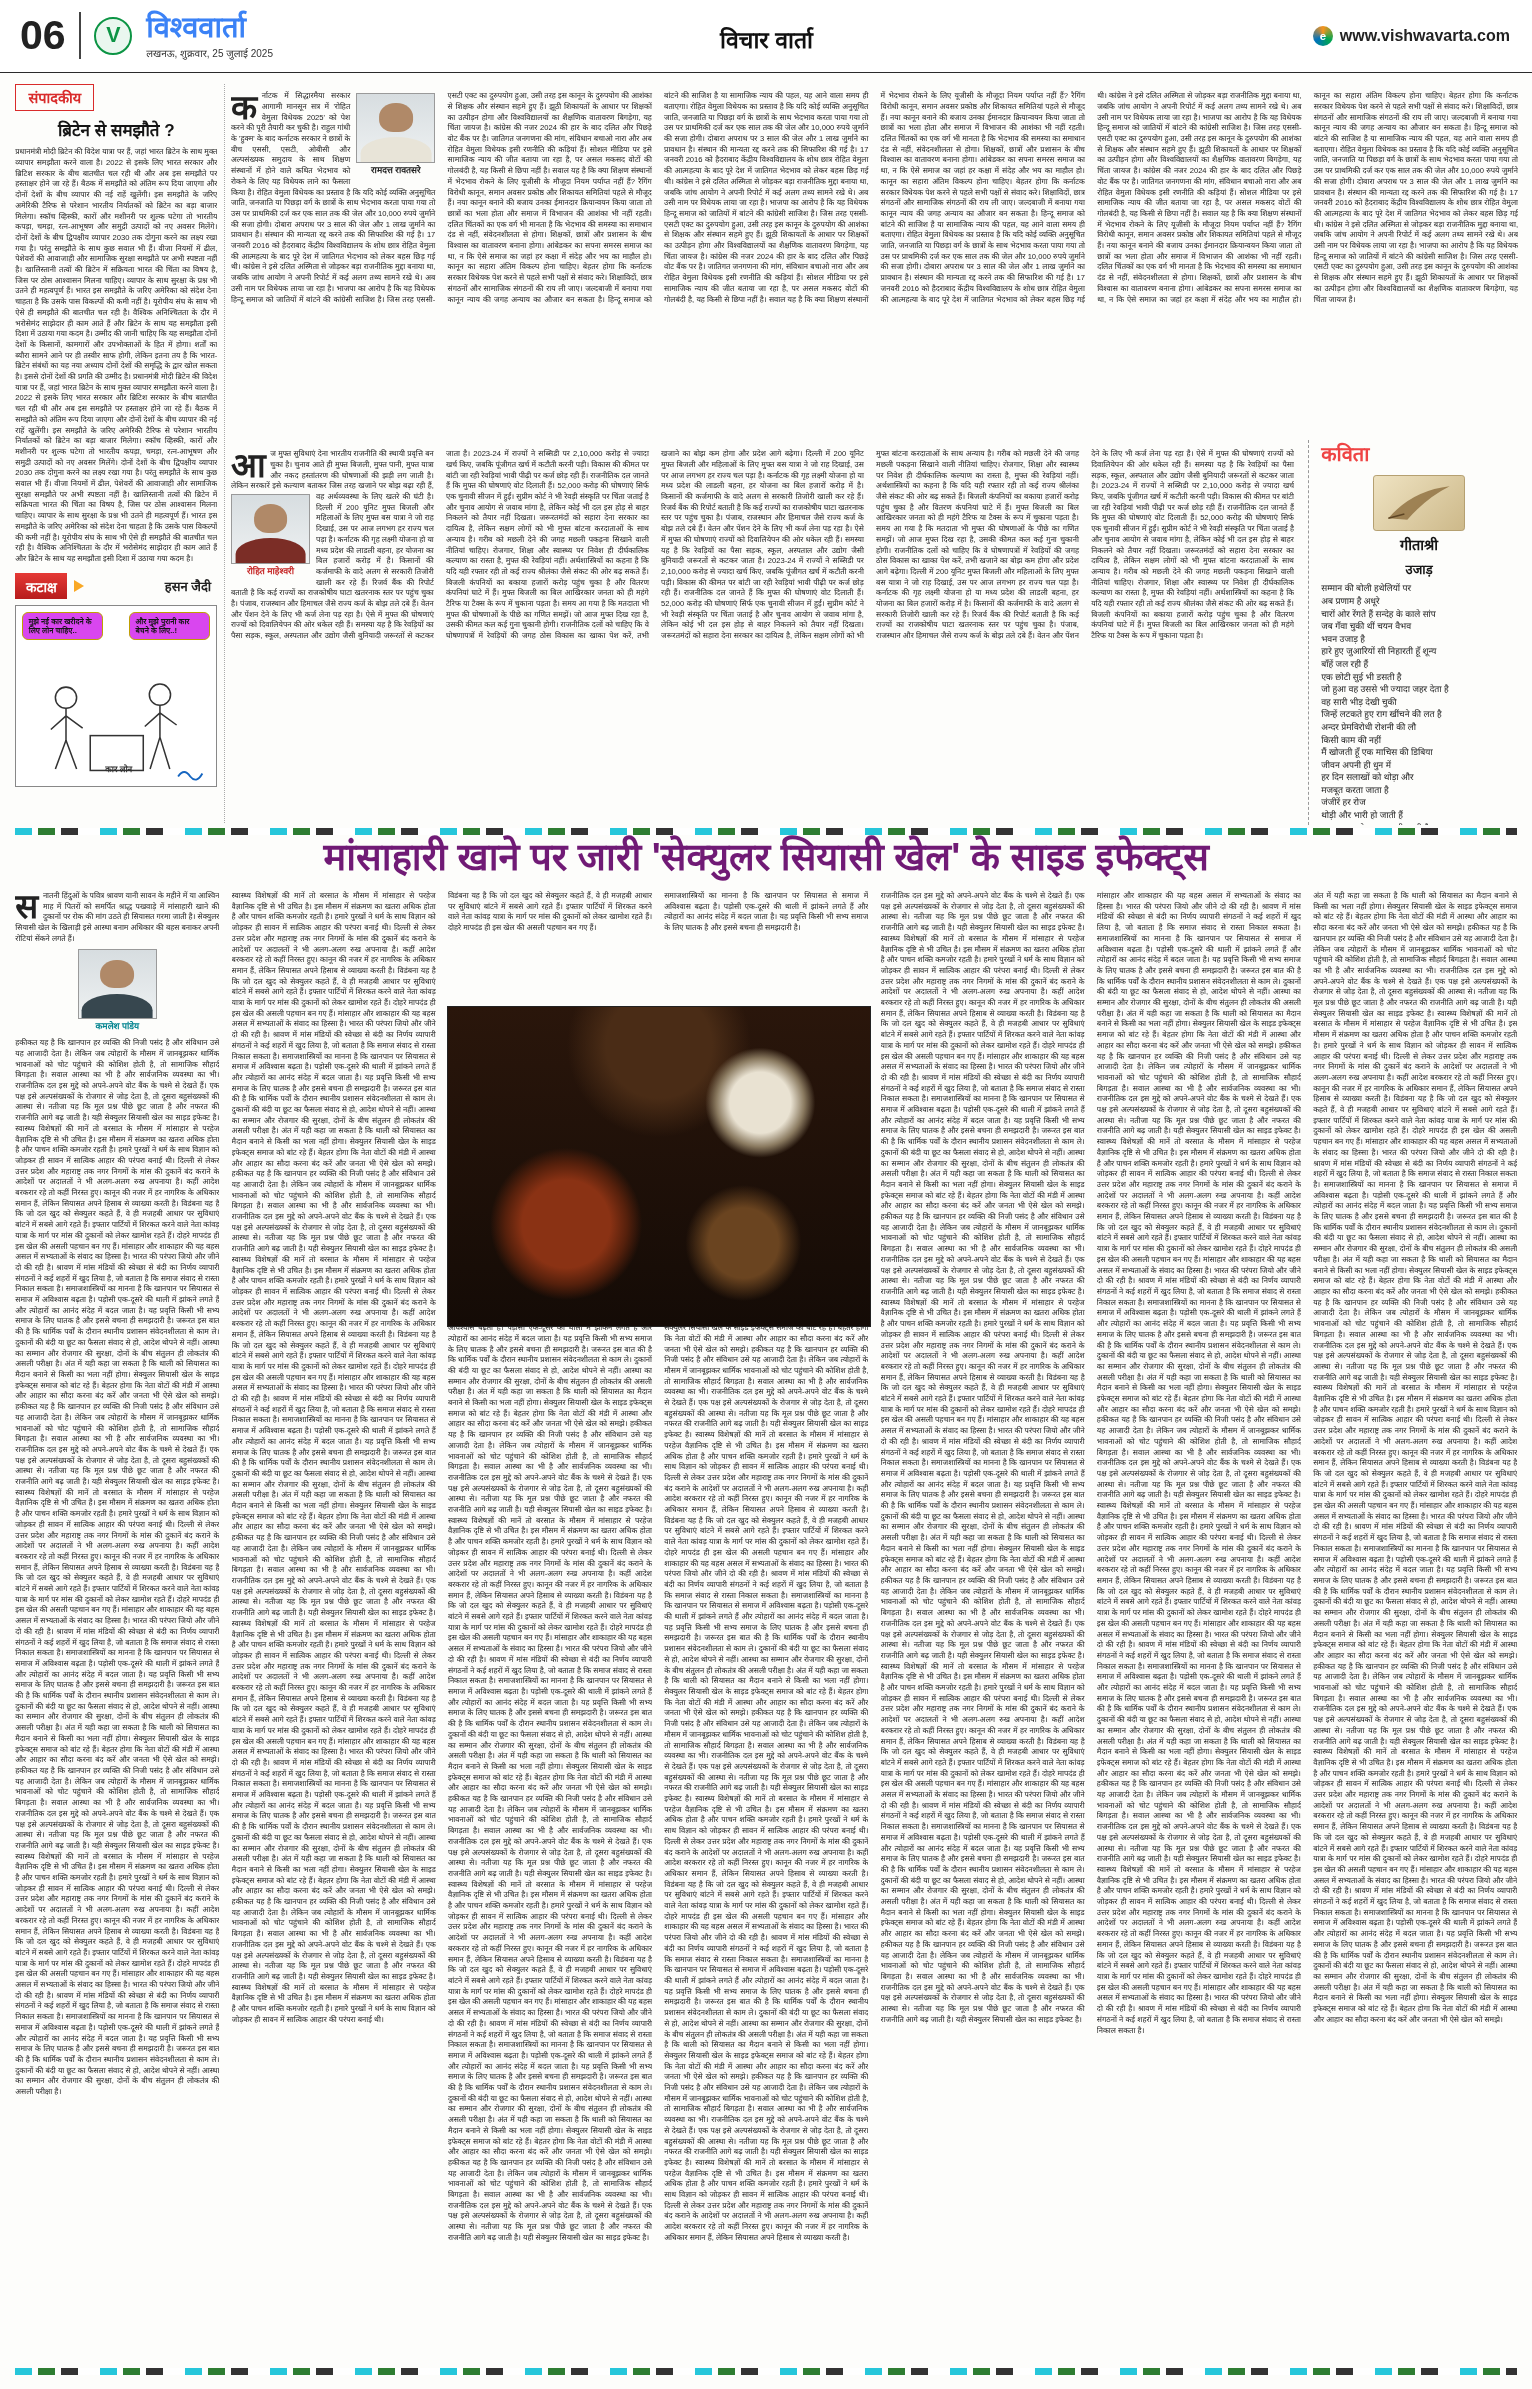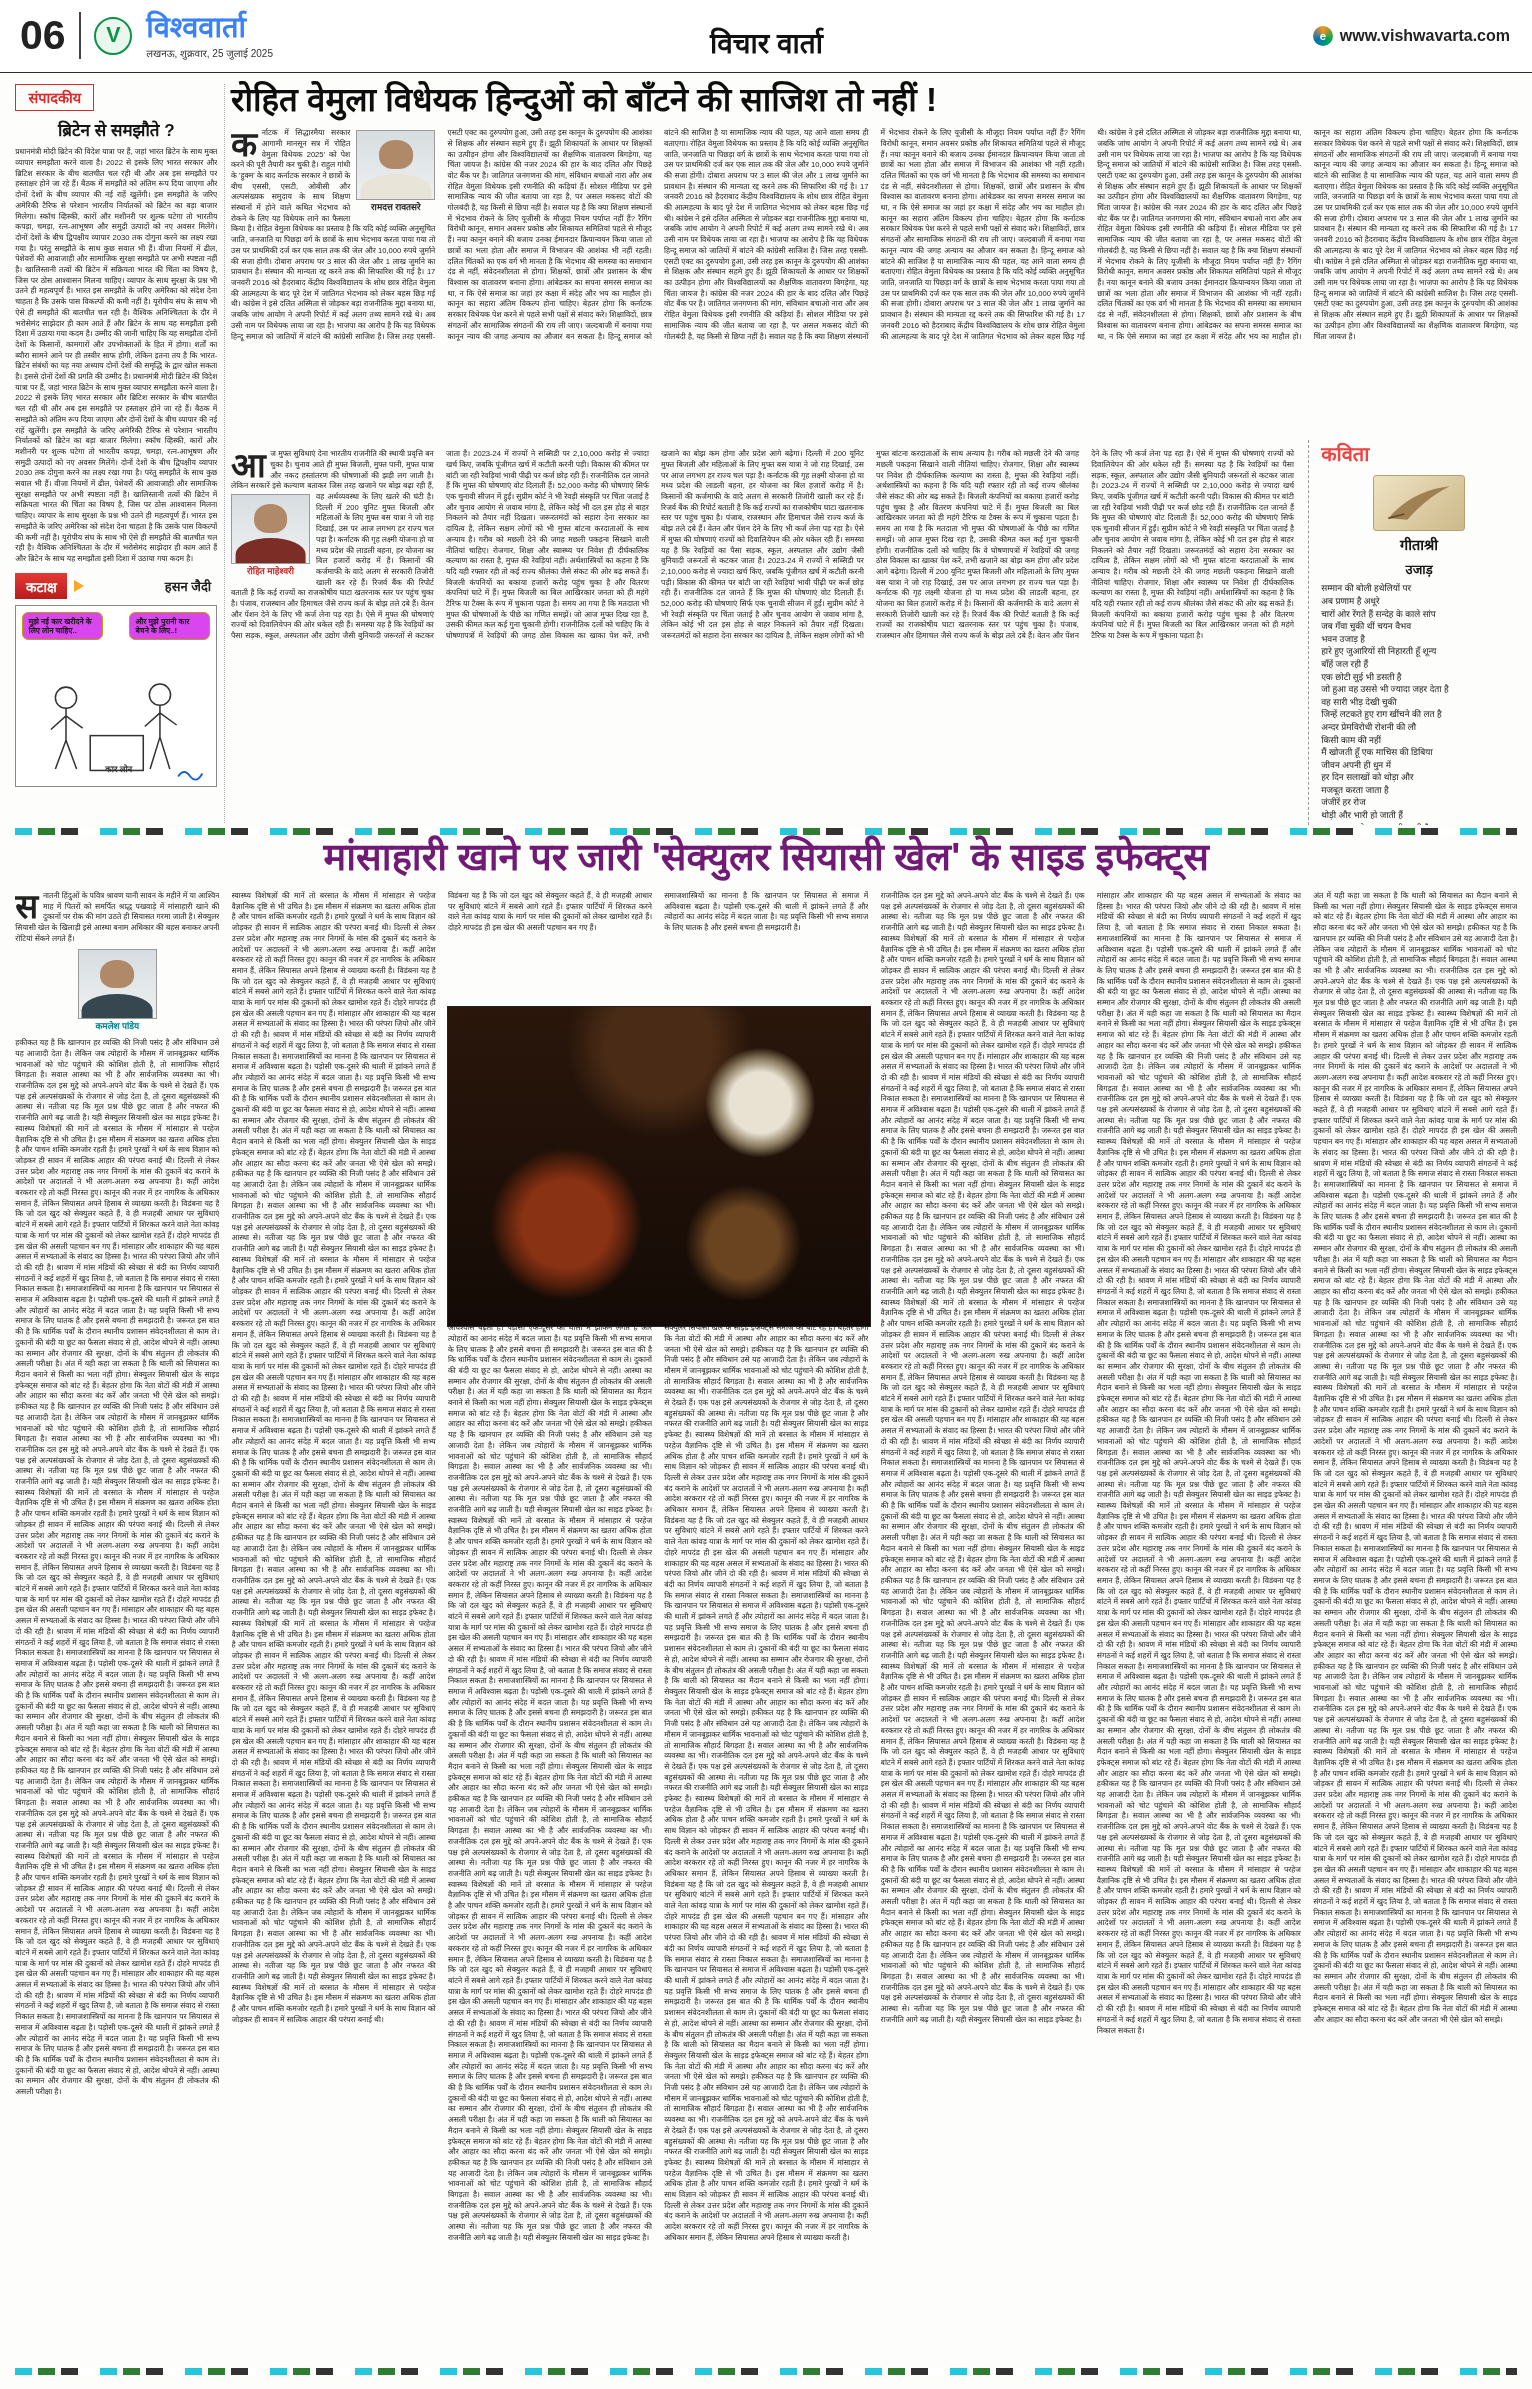--- a/index.html
+++ b/index.html
@@ -13,21 +13,21 @@
   .hdr-left { position:absolute; left:20px; top:12.2px; display:flex; align-items:center; gap:13.7px; }
   .pgnum { font-size:41px; font-weight:bold; color:#222; line-height:1; }
   .vline { width:1.5px; height:47px; background:#444; }
   .logo { width:38px; height:38px; border-radius:50%; border:2.3px solid #0c9444; background:#eaf7ef;
           display:flex; align-items:center; justify-content:center; color:#0c9444;
           font-weight:bold; font-size:21.4px; }
   .mast { display:flex; flex-direction:column; }
   .paper { color:#3b82f6; font-size:29px; font-weight:bold; line-height:1.05; }
   .dateline { font-size:10px; color:#333; margin-top:3.1px; }
   .section-title { position:absolute; left:50%; top:23px; transform:translateX(-50%);
-                   font-size:28px; font-weight:bold; color:#111; }
+                   font-size:23px; font-weight:bold; color:#111; }
   .web { position:absolute; right:23px; top:26px; display:flex; align-items:center; gap:6.9px;
          font-size:16px; font-weight:bold; color:#222; }
   .globe { width:20px; height:20px; border-radius:50%;
            background:conic-gradient(#f7941d,#00a651,#0072bc,#f7941d);
            color:#fff; display:flex; align-items:center; justify-content:center;
            font-size:11.5px; font-weight:bold; }
 
   
   .btxt { font-size:7.6px; line-height:10.7px; text-align:justify; color:#1b1b1b; }
   .dropcap { float:left; font-size:34px; line-height:29px; font-weight:bold; padding:1.5px 4.6px 0 0; color:#222; }
@@ -154,21 +154,20 @@
         <path d="M214 148 q8 -12 16 0 q8 10 16 -4" stroke="#1565c0" stroke-width="2.5"></path>
       </g>
     </svg>
     <div class="desk-sign">कार लोन</div>
   </div>
 </div>
 
 <div class="vrule"></div>
 
 <div class="main-art">
-  <div class="main-head">रोहित वेमुला विधेयक हिन्दुओं को बाँटने की साजिश तो नहीं !</div>
   <div class="main-body btxt">
     <figure class="auth">
       <div class="headshot m1"></div>
       <figcaption>रामदत्त रावतसरे</figcaption>
     </figure>
     <span class="dropcap">क</span><span>र्नाटक में सिद्धारमैया सरकार आगामी मानसून सत्र में 'रोहित वेमुला विधेयक 2025' को पेश करने की पूरी तैयारी कर चुकी है। राहुल गांधी के 'हुक्म' के बाद कर्नाटक सरकार ने छात्रों के बीच एससी, एसटी, ओबीसी और अल्पसंख्यक समुदाय के साथ शिक्षण संस्थानों में होने वाले कथित भेदभाव को रोकने के लिए यह विधेयक लाने का फैसला किया है।</span>
     <span>रोहित वेमुला विधेयक का प्रस्ताव है कि यदि कोई व्यक्ति अनुसूचित जाति, जनजाति या पिछड़ा वर्ग के छात्रों के साथ भेदभाव करता पाया गया तो उस पर प्राथमिकी दर्ज कर एक साल तक की जेल और 10,000 रुपये जुर्माने की सजा होगी। दोबारा अपराध पर 3 साल की जेल और 1 लाख जुर्माने का प्रावधान है। संस्थान की मान्यता रद्द करने तक की सिफारिश की गई है। 17 जनवरी 2016 को हैदराबाद केंद्रीय विश्वविद्यालय के शोध छात्र रोहित वेमुला की आत्महत्या के बाद पूरे देश में जातिगत भेदभाव को लेकर बहस छिड़ गई थी। कांग्रेस ने इसे दलित अस्मिता से जोड़कर बड़ा राजनीतिक मुद्दा बनाया था, जबकि जांच आयोग ने अपनी रिपोर्ट में कई अलग तथ्य सामने रखे थे। अब उसी नाम पर विधेयक लाया जा रहा है। भाजपा का आरोप है कि यह विधेयक हिन्दू समाज को जातियों में बांटने की कांग्रेसी साजिश है। जिस तरह एससी-एसटी एक्ट का दुरुपयोग हुआ, उसी तरह इस कानून के दुरुपयोग की आशंका से शिक्षक और संस्थान सहमे हुए हैं। झूठी शिकायतों के आधार पर शिक्षकों का उत्पीड़न होगा और विश्वविद्यालयों का शैक्षणिक वातावरण बिगड़ेगा, यह चिंता जायज है। कांग्रेस की नजर 2024 की हार के बाद दलित और पिछड़े वोट बैंक पर है। जातिगत जनगणना की मांग, संविधान बचाओ नारा और अब रोहित वेमुला विधेयक इसी रणनीति की कड़ियां हैं। सोशल मीडिया पर इसे सामाजिक न्याय की जीत बताया जा रहा है, पर असल मकसद वोटों की गोलबंदी है, यह किसी से छिपा नहीं है। सवाल यह है कि क्या शिक्षण संस्थानों में भेदभाव रोकने के लिए यूजीसी के मौजूदा नियम पर्याप्त नहीं हैं? रैगिंग विरोधी कानून, समान अवसर प्रकोष्ठ और शिकायत समितियां पहले से मौजूद हैं। नया कानून बनाने की बजाय उनका ईमानदार क्रियान्वयन किया जाता तो छात्रों का भला होता और समाज में विभाजन की आशंका भी नहीं रहती। दलित चिंतकों का एक वर्ग भी मानता है कि भेदभाव की समस्या का समाधान दंड से नहीं, संवेदनशीलता से होगा। शिक्षकों, छात्रों और प्रशासन के बीच विश्वास का वातावरण बनाना होगा। आंबेडकर का सपना समरस समाज का था, न कि ऐसे समाज का जहां हर कक्षा में संदेह और भय का माहौल हो। कानून का सहारा अंतिम विकल्प होना चाहिए। बेहतर होगा कि कर्नाटक सरकार विधेयक पेश करने से पहले सभी पक्षों से संवाद करे। शिक्षाविदों, छात्र संगठनों और सामाजिक संगठनों की राय ली जाए। जल्दबाजी में बनाया गया कानून न्याय की जगह अन्याय का औजार बन सकता है। हिन्दू समाज को बांटने की साजिश है या सामाजिक न्याय की पहल, यह आने वाला समय ही बताएगा। रोहित वेमुला विधेयक का प्रस्ताव है कि यदि कोई व्यक्ति अनुसूचित जाति, जनजाति या पिछड़ा वर्ग के छात्रों के साथ भेदभाव करता पाया गया तो उस पर प्राथमिकी दर्ज कर एक साल तक की जेल और 10,000 रुपये जुर्माने की सजा होगी। दोबारा अपराध पर 3 साल की जेल और 1 लाख जुर्माने का प्रावधान है। संस्थान की मान्यता रद्द करने तक की सिफारिश की गई है। 17 जनवरी 2016 को हैदराबाद केंद्रीय विश्वविद्यालय के शोध छात्र रोहित वेमुला की आत्महत्या के बाद पूरे देश में जातिगत भेदभाव को लेकर बहस छिड़ गई थी। कांग्रेस ने इसे दलित अस्मिता से जोड़कर बड़ा राजनीतिक मुद्दा बनाया था, जबकि जांच आयोग ने अपनी रिपोर्ट में कई अलग तथ्य सामने रखे थे। अब उसी नाम पर विधेयक लाया जा रहा है। भाजपा का आरोप है कि यह विधेयक हिन्दू समाज को जातियों में बांटने की कांग्रेसी साजिश है। जिस तरह एससी-एसटी एक्ट का दुरुपयोग हुआ, उसी तरह इस कानून के दुरुपयोग की आशंका से शिक्षक और संस्थान सहमे हुए हैं। झूठी शिकायतों के आधार पर शिक्षकों का उत्पीड़न होगा और विश्वविद्यालयों का शैक्षणिक वातावरण बिगड़ेगा, यह चिंता जायज है। कांग्रेस की नजर 2024 की हार के बाद दलित और पिछड़े वोट बैंक पर है। जातिगत जनगणना की मांग, संविधान बचाओ नारा और अब रोहित वेमुला विधेयक इसी रणनीति की कड़ियां हैं। सोशल मीडिया पर इसे सामाजिक न्याय की जीत बताया जा रहा है, पर असल मकसद वोटों की गोलबंदी है, यह किसी से छिपा नहीं है। सवाल यह है कि क्या शिक्षण संस्थानों में भेदभाव रोकने के लिए यूजीसी के मौजूदा नियम पर्याप्त नहीं हैं? रैगिंग विरोधी कानून, समान अवसर प्रकोष्ठ और शिकायत समितियां पहले से मौजूद हैं। नया कानून बनाने की बजाय उनका ईमानदार क्रियान्वयन किया जाता तो छात्रों का भला होता और समाज में विभाजन की आशंका भी नहीं रहती। दलित चिंतकों का एक वर्ग भी मानता है कि भेदभाव की समस्या का समाधान दंड से नहीं, संवेदनशीलता से होगा। शिक्षकों, छात्रों और प्रशासन के बीच विश्वास का वातावरण बनाना होगा। आंबेडकर का सपना समरस समाज का था, न कि ऐसे समाज का जहां हर कक्षा में संदेह और भय का माहौल हो। कानून का सहारा अंतिम विकल्प होना चाहिए। बेहतर होगा कि कर्नाटक सरकार विधेयक पेश करने से पहले सभी पक्षों से संवाद करे। शिक्षाविदों, छात्र संगठनों और सामाजिक संगठनों की राय ली जाए। जल्दबाजी में बनाया गया कानून न्याय की जगह अन्याय का औजार बन सकता है। हिन्दू समाज को बांटने की साजिश है या सामाजिक न्याय की पहल, यह आने वाला समय ही बताएगा। रोहित वेमुला विधेयक का प्रस्ताव है कि यदि कोई व्यक्ति अनुसूचित जाति, जनजाति या पिछड़ा वर्ग के छात्रों के साथ भेदभाव करता पाया गया तो उस पर प्राथमिकी दर्ज कर एक साल तक की जेल और 10,000 रुपये जुर्माने की सजा होगी। दोबारा अपराध पर 3 साल की जेल और 1 लाख जुर्माने का प्रावधान है। संस्थान की मान्यता रद्द करने तक की सिफारिश की गई है। 17 जनवरी 2016 को हैदराबाद केंद्रीय विश्वविद्यालय के शोध छात्र रोहित वेमुला की आत्महत्या के बाद पूरे देश में जातिगत भेदभाव को लेकर बहस छिड़ गई थी। कांग्रेस ने इसे दलित अस्मिता से जोड़कर बड़ा राजनीतिक मुद्दा बनाया था, जबकि जांच आयोग ने अपनी रिपोर्ट में कई अलग तथ्य सामने रखे थे। अब उसी नाम पर विधेयक लाया जा रहा है। भाजपा का आरोप है कि यह विधेयक हिन्दू समाज को जातियों में बांटने की कांग्रेसी साजिश है। जिस तरह एससी-एसटी एक्ट का दुरुपयोग हुआ, उसी तरह इस कानून के दुरुपयोग की आशंका से शिक्षक और संस्थान सहमे हुए हैं। झूठी शिकायतों के आधार पर शिक्षकों का उत्पीड़न होगा और विश्वविद्यालयों का शैक्षणिक वातावरण बिगड़ेगा, यह चिंता जायज है। कांग्रेस की नजर 2024 की हार के बाद दलित और पिछड़े वोट बैंक पर है। जातिगत जनगणना की मांग, संविधान बचाओ नारा और अब रोहित वेमुला विधेयक इसी रणनीति की कड़ियां हैं। सोशल मीडिया पर इसे सामाजिक न्याय की जीत बताया जा रहा है, पर असल मकसद वोटों की गोलबंदी है, यह किसी से छिपा नहीं है। सवाल यह है कि क्या शिक्षण संस्थानों में भेदभाव रोकने के लिए यूजीसी के मौजूदा नियम पर्याप्त नहीं हैं? रैगिंग विरोधी कानून, समान अवसर प्रकोष्ठ और शिकायत समितियां पहले से मौजूद हैं। नया कानून बनाने की बजाय उनका ईमानदार क्रियान्वयन किया जाता तो छात्रों का भला होता और समाज में विभाजन की आशंका भी नहीं रहती। दलित चिंतकों का एक वर्ग भी मानता है कि भेदभाव की समस्या का समाधान दंड से नहीं, संवेदनशीलता से होगा। शिक्षकों, छात्रों और प्रशासन के बीच विश्वास का वातावरण बनाना होगा। आंबेडकर का सपना समरस समाज का था, न कि ऐसे समाज का जहां हर कक्षा में संदेह और भय का माहौल हो। कानून का सहारा अंतिम विकल्प होना चाहिए। बेहतर होगा कि कर्नाटक सरकार विधेयक पेश करने से पहले सभी पक्षों से संवाद करे। शिक्षाविदों, छात्र संगठनों और सामाजिक संगठनों की राय ली जाए। जल्दबाजी में बनाया गया कानून न्याय की जगह अन्याय का औजार बन सकता है। हिन्दू समाज को बांटने की साजिश है या सामाजिक न्याय की पहल, यह आने वाला समय ही बताएगा। रोहित वेमुला विधेयक का प्रस्ताव है कि यदि कोई व्यक्ति अनुसूचित जाति, जनजाति या पिछड़ा वर्ग के छात्रों के साथ भेदभाव करता पाया गया तो उस पर प्राथमिकी दर्ज कर एक साल तक की जेल और 10,000 रुपये जुर्माने की सजा होगी। दोबारा अपराध पर 3 साल की जेल और 1 लाख जुर्माने का प्रावधान है। संस्थान की मान्यता रद्द करने तक की सिफारिश की गई है। 17 जनवरी 2016 को हैदराबाद केंद्रीय विश्वविद्यालय के शोध छात्र रोहित वेमुला की आत्महत्या के बाद पूरे देश में जातिगत भेदभाव को लेकर बहस छिड़ गई थी। कांग्रेस ने इसे दलित अस्मिता से जोड़कर बड़ा राजनीतिक मुद्दा बनाया था, जबकि जांच आयोग ने अपनी रिपोर्ट में कई अलग तथ्य सामने रखे थे। अब उसी नाम पर विधेयक लाया जा रहा है। भाजपा का आरोप है कि यह विधेयक हिन्दू समाज को जातियों में बांटने की कांग्रेसी साजिश है। जिस तरह एससी-एसटी एक्ट का दुरुपयोग हुआ, उसी तरह इस कानून के दुरुपयोग की आशंका से शिक्षक और संस्थान सहमे हुए हैं। झूठी शिकायतों के आधार पर शिक्षकों का उत्पीड़न होगा और विश्वविद्यालयों का शैक्षणिक वातावरण बिगड़ेगा, यह चिंता जायज है।</span>
   </div>
 </div>
 

